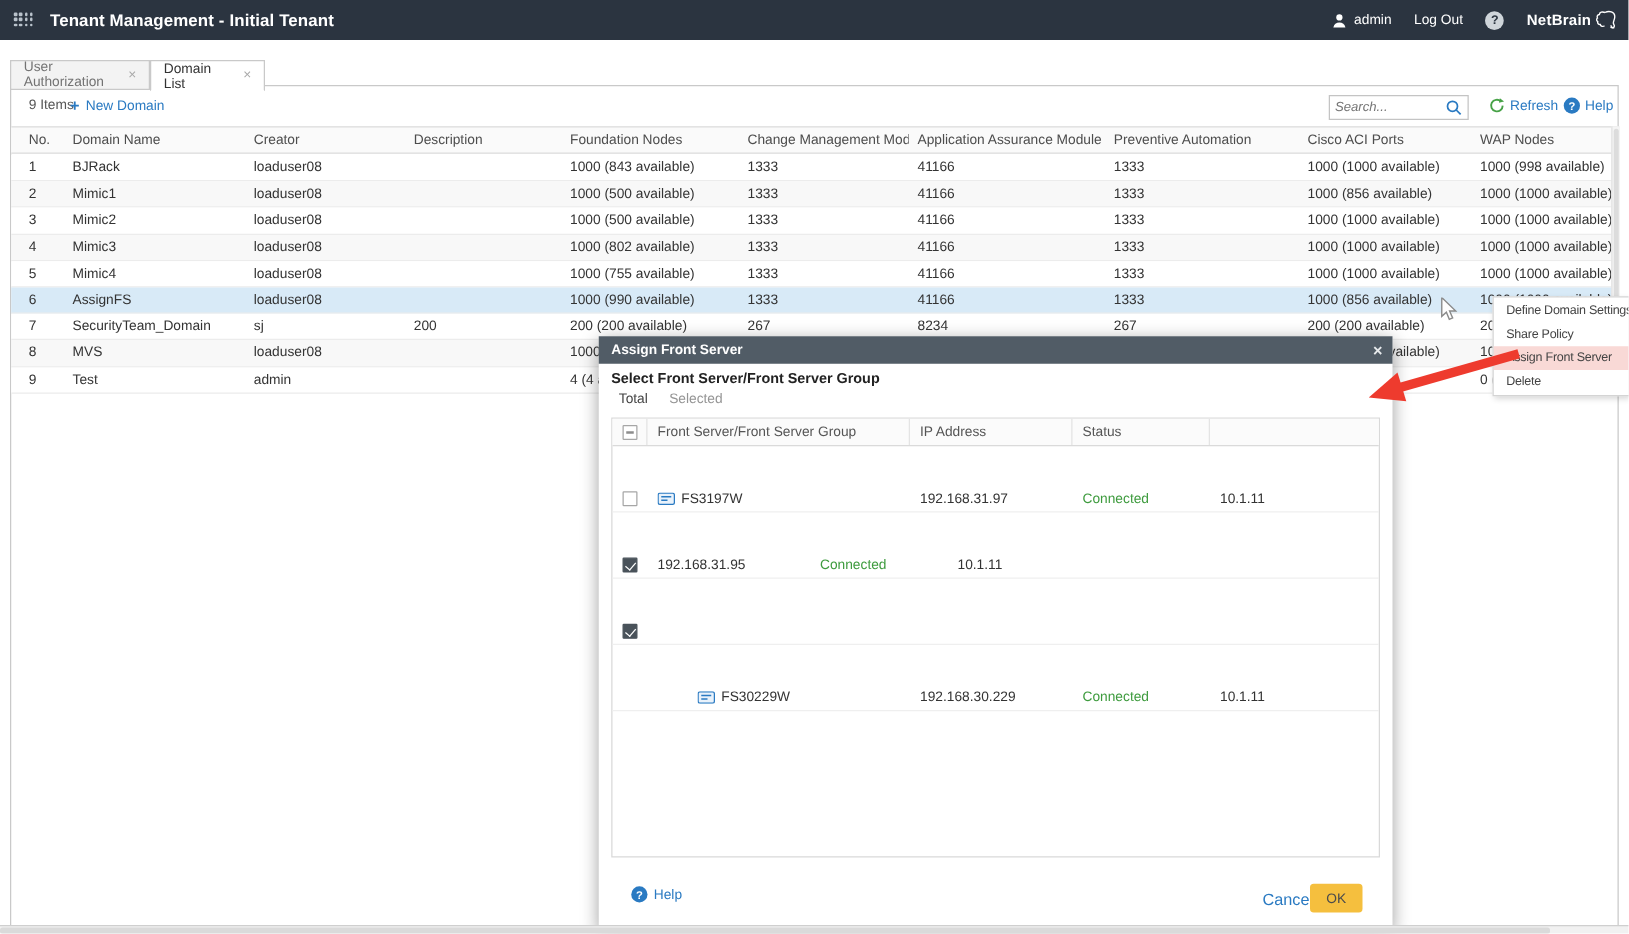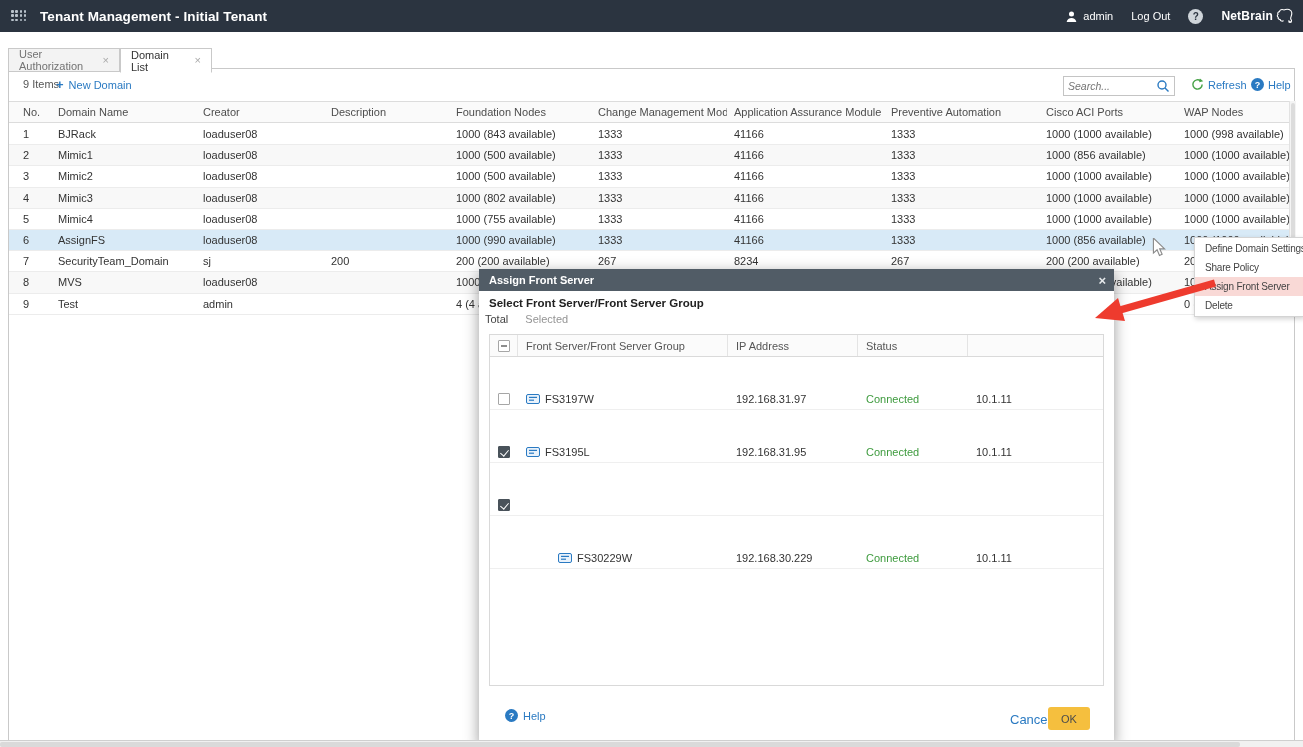--- a/index.html
+++ b/index.html
@@ -53,21 +53,21 @@
   
   .ctxmenu{position:absolute;left:1194px;top:237px;width:108px;background:#fff;border:1px solid #d4d4d4;box-shadow:1px 2px 5px rgba(0,0,0,.18);z-index:5;padding:1px 0;}
   .ctxitem{height:19px;display:flex;align-items:center;padding-left:10px;font-size:10px;letter-spacing:-0.2px;color:#444;white-space:nowrap;overflow:hidden;}
   .ctxitem.hl{background:#f9d9d6;}
 
   
   .modal{position:absolute;left:479px;top:269px;width:635px;height:475px;background:#fff;box-shadow:0 4px 14px rgba(0,0,0,.4);z-index:4;}
   .mtitle{height:22px;background:#515c66;color:#fff;font-size:11px;font-weight:bold;display:flex;align-items:center;padding-left:10px;position:relative;}
   .mclose{position:absolute;right:8px;top:0;height:22px;display:flex;align-items:center;color:#e7eaec;font-size:13px;}
   .mheading{position:absolute;left:10px;top:28px;font-size:11.5px;font-weight:bold;color:#222;}
-  .ftabs{position:absolute;left:6px;top:44px;font-size:11px;}
+  .ftabs{position:absolute;left:16px;top:44px;font-size:11px;}
   .ftab-total{color:#444;margin-right:14px;}
   .ftab-sel{color:#949494;}
   .itable{position:absolute;left:10px;top:65px;width:615px;height:352px;border:1px solid #d9d9d9;box-sizing:border-box;background:#fff;}
   .ithead{display:flex;height:22px;background:#fbfbfb;border-bottom:1px solid #dadada;box-sizing:border-box;}
   .ithead .icell{color:#555;border-right:1px solid #e4e4e4;}
   .ithead .icell:last-child{border-right:none;}
   .icell{font-size:11px;display:flex;align-items:center;padding-left:8px;box-sizing:border-box;white-space:nowrap;overflow:hidden;flex-shrink:0;}
   .itrow{display:flex;height:21px;border-bottom:1px solid #efefef;box-sizing:border-box;margin-top:32px;}
   .chk{width:12px;height:12px;border:1px solid #a6a6a6;background:#fff;box-sizing:border-box;position:relative;border-radius:1px;}
   .chk.on{background:#49525a;border-color:#49525a;}
@@ -333,30 +333,20 @@
               <span>FS3197W</span>
             </span>
             <span class="icell" style="width: 130px; text-align: center;">192.168.31.97</span>
             <span class="icell green" style="width: 110px;">Connected</span>
             <span class="icell" style="width: 137px;">10.1.11</span>
           </div>
           <div class="itrow">
             <span class="icell" style="width: 28px;">
               <span class="chk on"></span>
             </span>
-            <span class="icell" style="width: 210px;">
-              <span class="row-icon">
-                <svg width="14" height="10" viewBox="0 0 14 10">
-                  <rect x="0.5" y="0.5" width="13" height="9" rx="1.5" fill="#e9f2fb" stroke="#2a7ac2"></rect>
-                  <line x1="3" y1="3.4" x2="11" y2="3.4" stroke="#2a7ac2" stroke-width="1.2"></line>
-                  <line x1="3" y1="6.2" x2="8" y2="6.2" stroke="#2a7ac2" stroke-width="1.2"></line>
-                </svg>
-              </span>
-              <span>FS3195L</span>
-            </span>
             <span class="icell" style="width: 130px;">192.168.31.95</span>
             <span class="icell green" style="width: 110px;">Connected</span>
             <span class="icell" style="width: 137px;">10.1.11</span>
           </div>
           <div class="itrow">
             <span class="icell" style="width: 28px;">
               <span class="chk on"></span>
             </span>
             <span class="icell" style="width: 130px;"></span>
             <span class="icell green" style="width: 110px;"></span>

